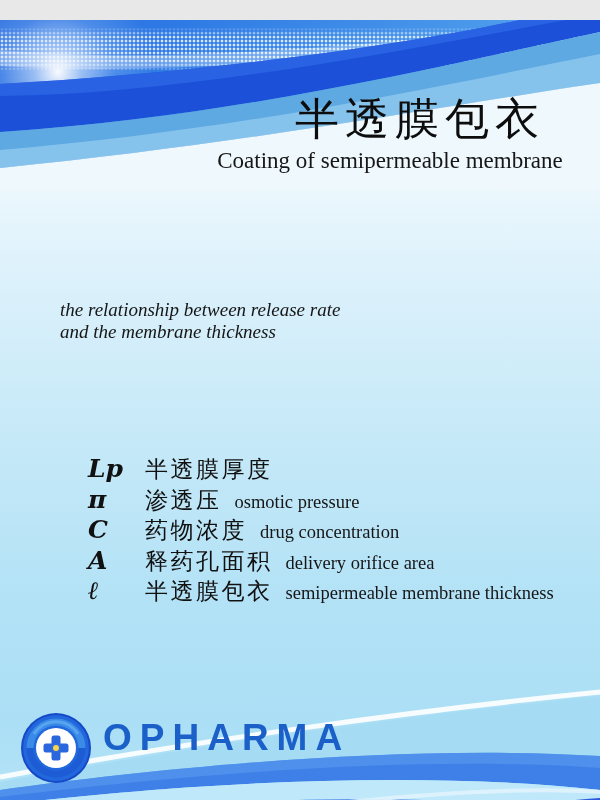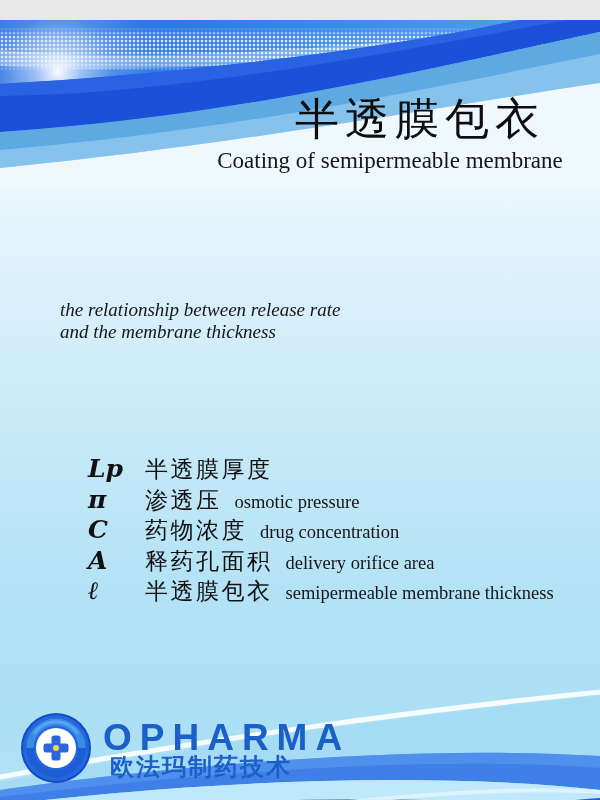--- a/index.html
+++ b/index.html
@@ -121,15 +121,14 @@
     <circle cx="36" cy="36" r="33" fill="#2268dc"></circle>
     <path d="M10,36 a26,26 0 0 1 52,0" stroke="#4fa8f2" stroke-width="7" fill="none" opacity="0.55"></path>
     <path d="M62,36 a26,26 0 0 1 -52,0" stroke="#1a55d0" stroke-width="7" fill="none" opacity="0.6"></path>
     <path d="M14,22 a26,26 0 0 1 44,0" stroke="#7cc4f8" stroke-width="3" fill="none" opacity="0.45"></path>
     <circle cx="36" cy="36" r="20" fill="#ffffff"></circle>
     <rect x="23.5" y="31.5" width="25" height="9" rx="2.5" fill="#2a67de"></rect>
     <rect x="31.5" y="23.5" width="9" height="25" rx="2.5" fill="#2a67de"></rect>
     <circle cx="36" cy="36" r="3.6" fill="#f7d64d" stroke="#2a67de" stroke-width="1"></circle>
   </svg>
   <div class="brand-en">OPHARMA</div>
-  <div class="brand-cn">欧法玛制药技术</div>
 
 </div>
 
 </body></html>

